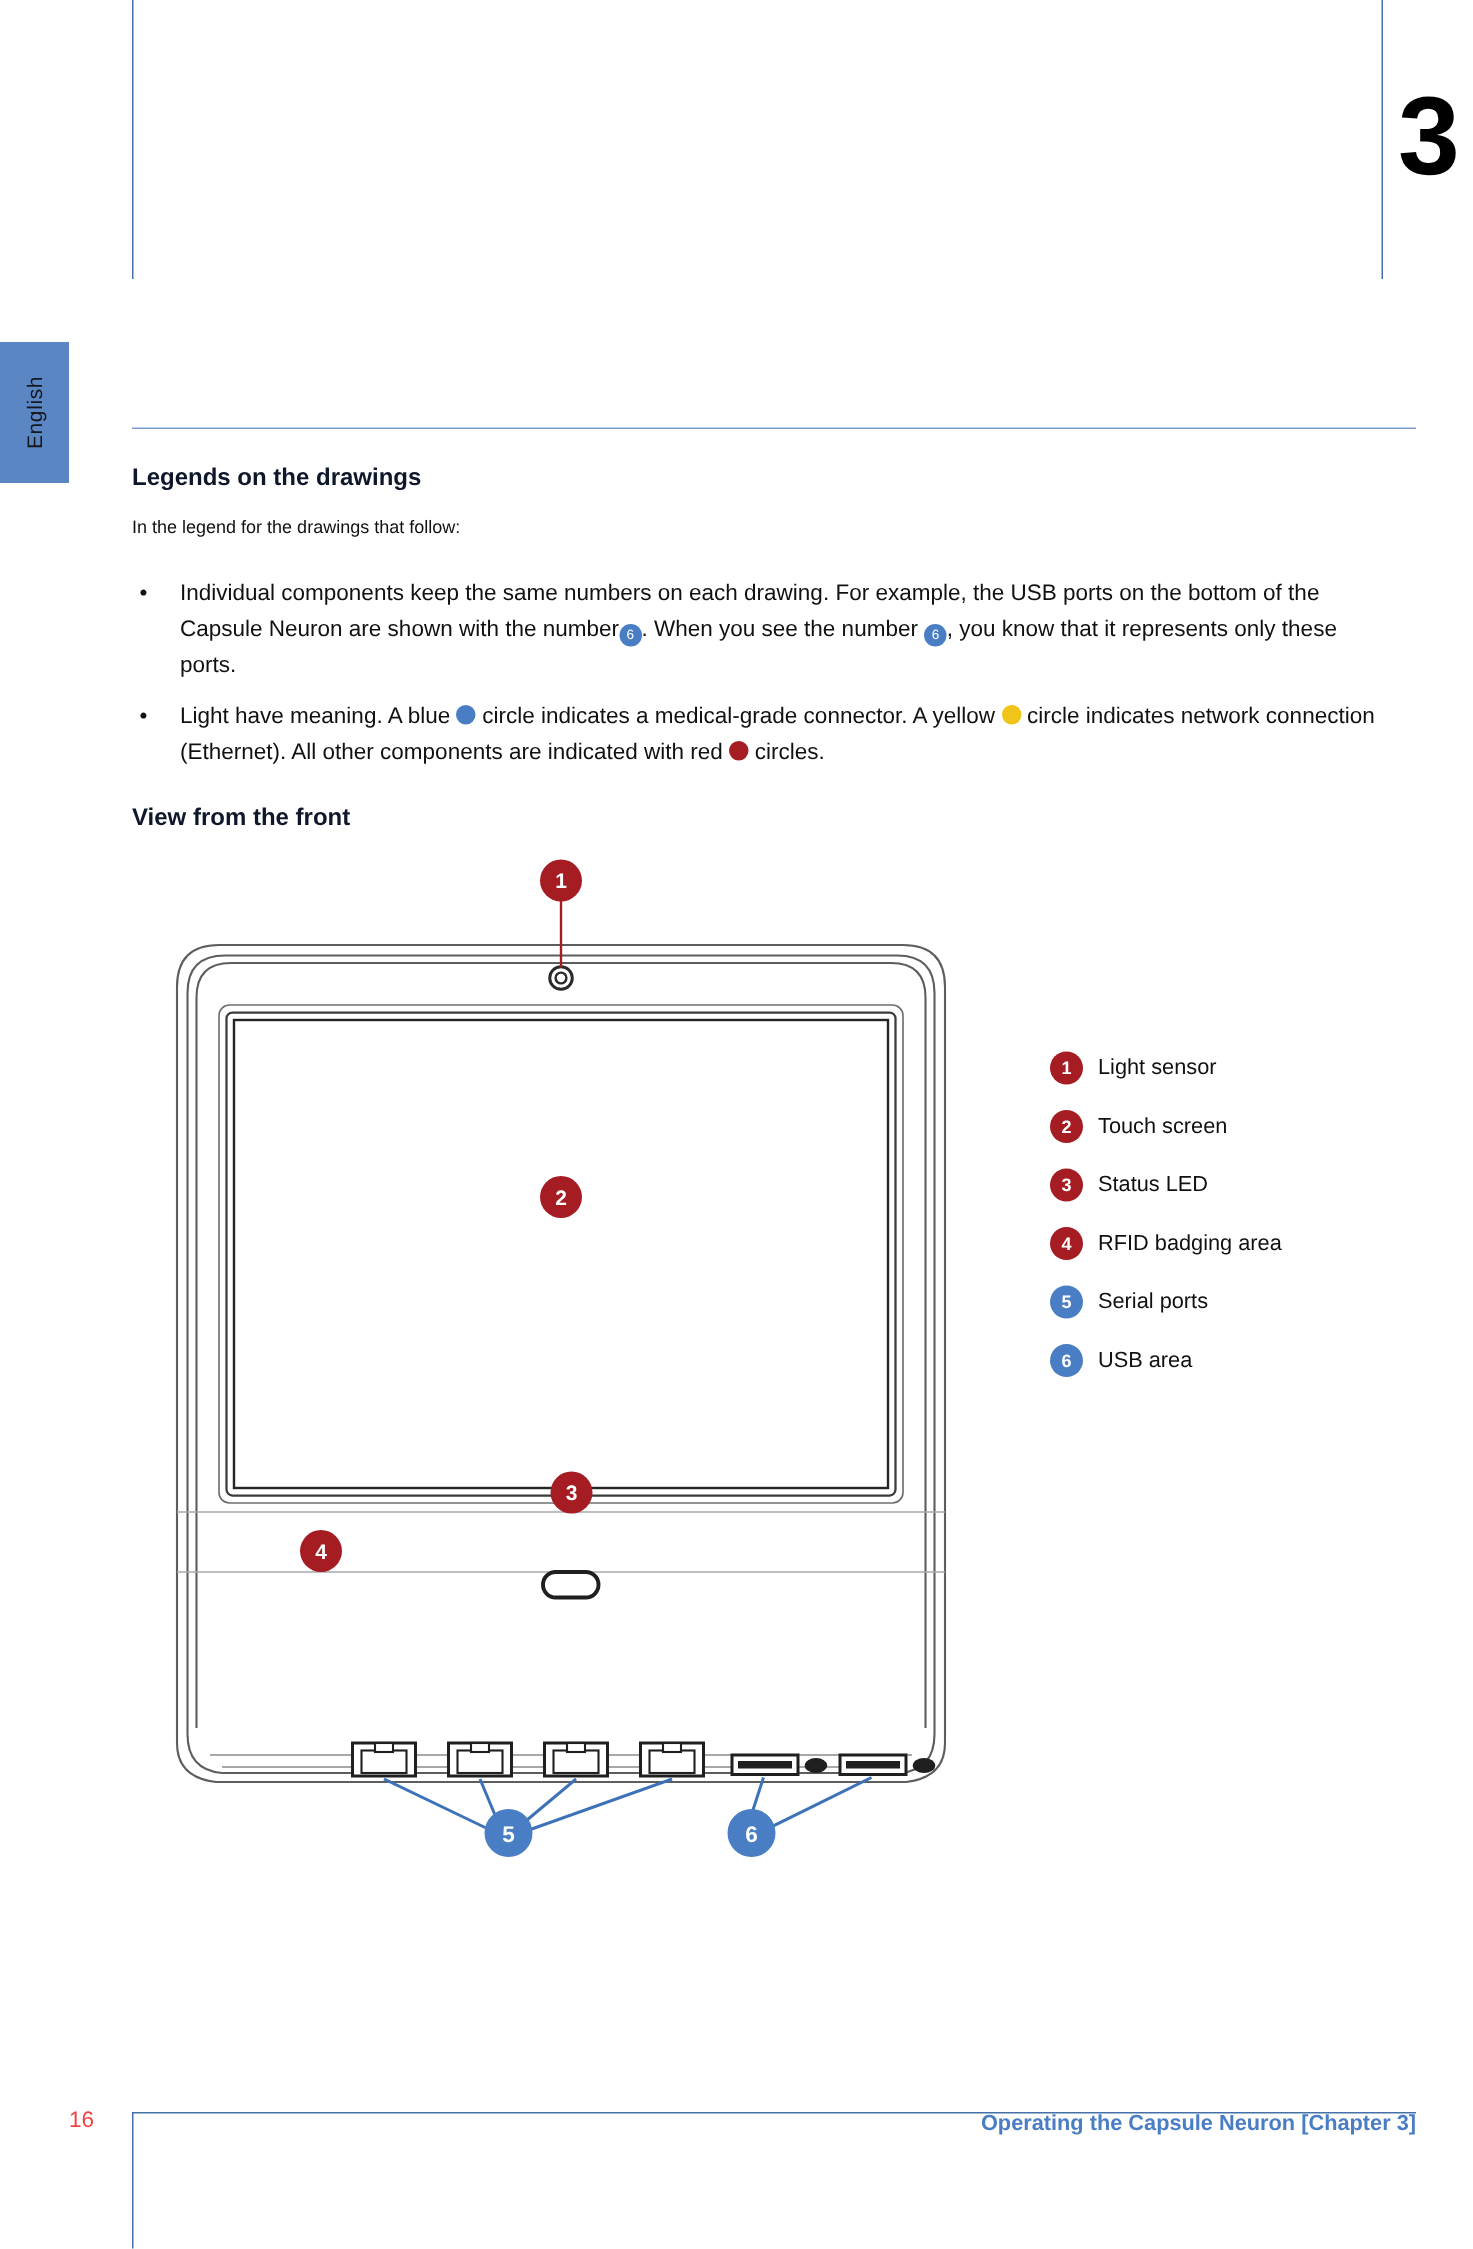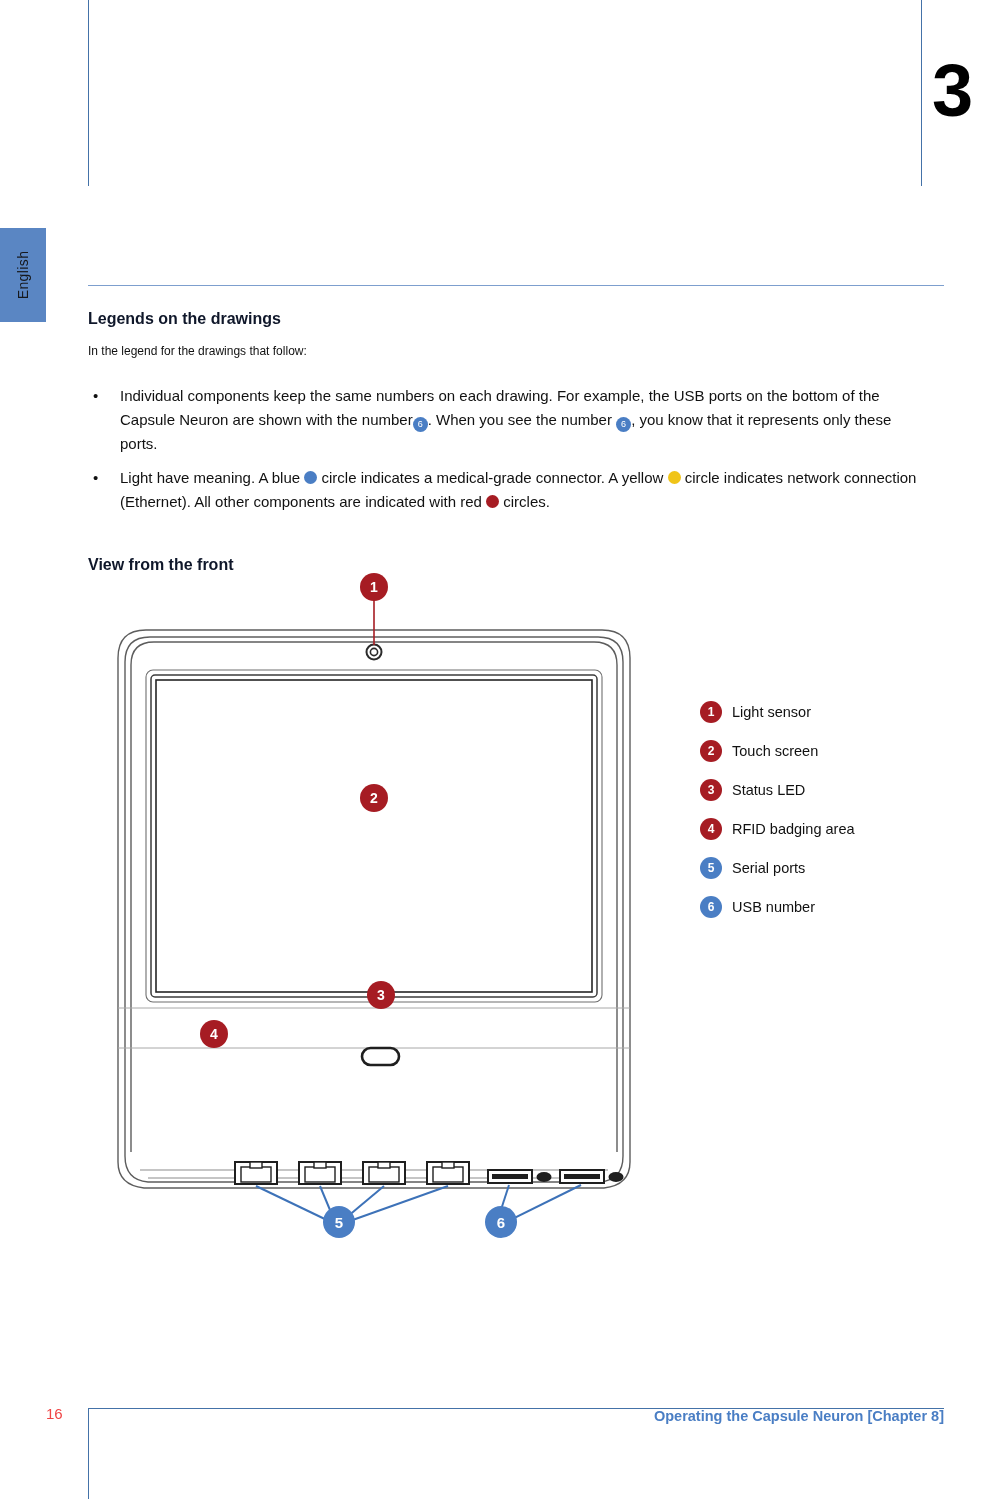--- a/index.html
+++ b/index.html
@@ -102,21 +102,21 @@
 
   .h2 {
     position: absolute;
     left: 88px;
     font-size: 16px;
     font-weight: bold;
     color: #0f172a;
     white-space: nowrap;
   }
   .h2.legends { top: 310px; }
-  .h2.viewfront { top: 556px; }
+  .h2.viewfront { top: 537px; }
 
   .para {
     position: absolute;
     left: 88px;
     top: 344px;
     font-size: 12px;
     color: #111;
     white-space: nowrap;
   }
 
@@ -413,23 +413,23 @@
       <div class="legend-label">RFID badging area</div>
     </div>
 
     <div class="legend-row">
       <div class="legend-badge blue">5</div>
       <div class="legend-label">Serial ports</div>
     </div>
 
     <div class="legend-row">
       <div class="legend-badge blue">6</div>
-      <div class="legend-label">USB number</div>
+      <div class="legend-label">USB area</div>
     </div>
 
   </div>
 
   <div class="footer-rule"></div>
   <div class="footer-rule-v"></div>
   <div class="page-number">16</div>
-  <div class="footer-text">Operating the Capsule Neuron [Chapter 8]</div>
+  <div class="footer-text">Operating the Capsule Neuron [Chapter 3]</div>
 
 </div>
 
 </body></html>

